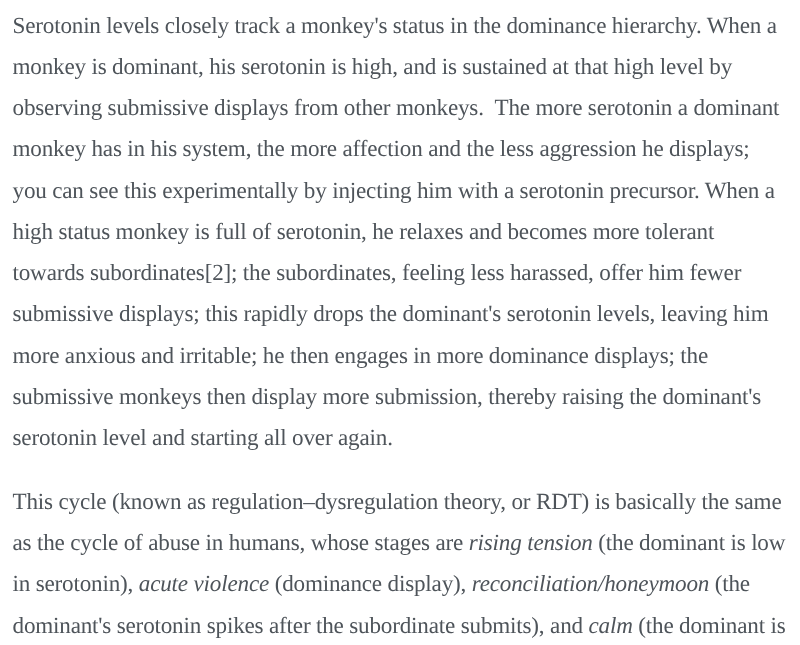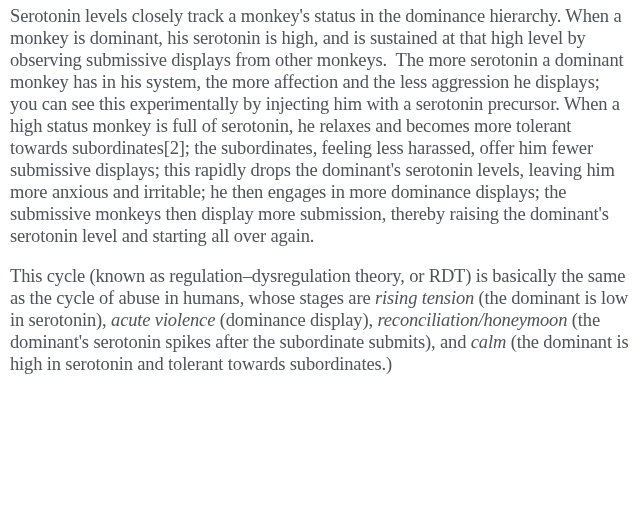--- a/index.html
+++ b/index.html
@@ -13,21 +13,21 @@
     overflow: hidden;
     font-family: "Liberation Serif", "DejaVu Serif", serif;
     color: #4e545a;
   }
   .article {
     padding: 5px 10px 0 10px;
   }
   p.para {
     margin: 0 0 18px 0;
     font-size: 18.5px;
-    line-height: 22px;
+    line-height: 33px;
     letter-spacing: -0.15px;
     white-space: pre-wrap;
   }
   a.inline-link {
     color: inherit;
     text-underline-offset: 2px;
     cursor: pointer;
   }
   em.term {
     font-style: italic;

